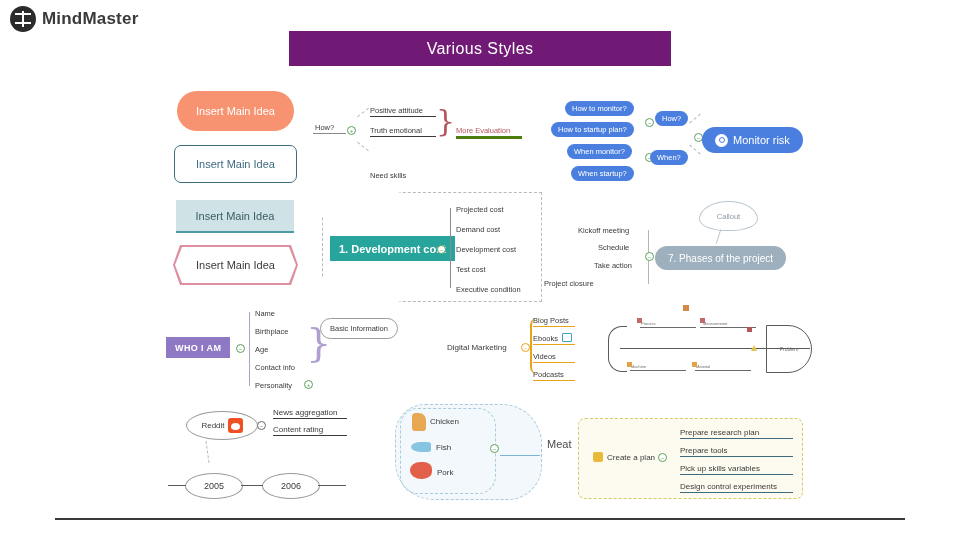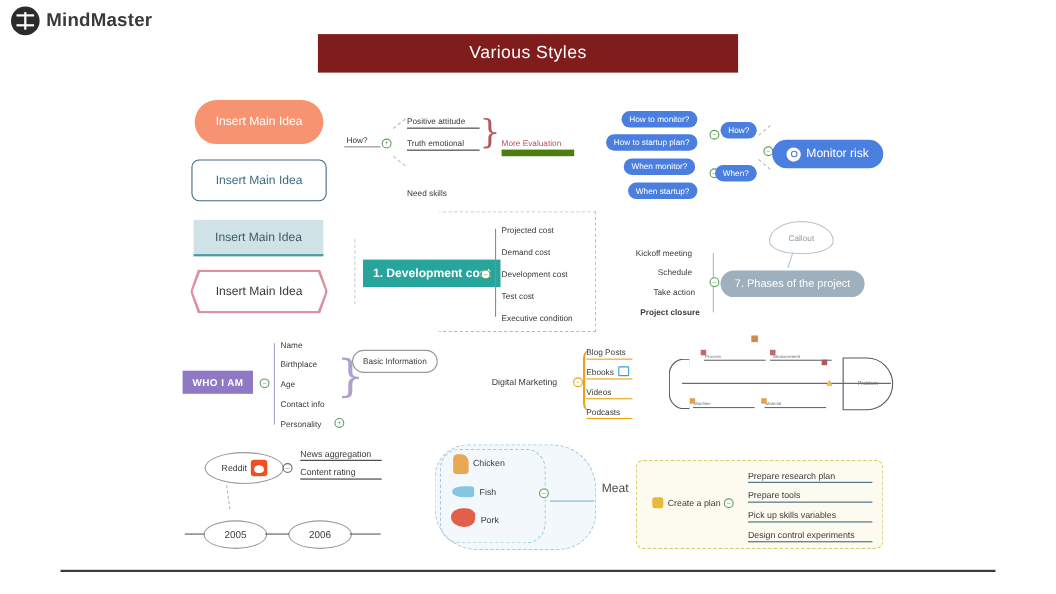--- a/index.html
+++ b/index.html
@@ -11,21 +11,21 @@
 
   
   #logo{left:10px;top:6px;display:flex;align-items:center;gap:6px;}
   #logo .mark{width:26px;height:26px;border-radius:50%;background:#2b2b2b;position:relative;}
   #logo .mark:before{content:"";position:absolute;left:5px;top:7px;width:16px;height:2px;background:#fff;}
   #logo .mark:after{content:"";position:absolute;left:5px;top:16px;width:16px;height:2px;background:#fff;}
   #logo .mark i{position:absolute;left:12px;top:5px;width:2px;height:16px;background:#fff;}
   #logo .wordmark{font-size:17px;color:#3a3a3a;letter-spacing:.2px;font-weight:600;}
 
   
-  #banner{left:289px;top:31px;width:382px;height:35px;background:#7f1d1d;
+  #banner{left:289px;top:31px;width:382px;height:35px;background:#701a75;
           display:flex;align-items:center;justify-content:center;}
   #banner span{color:#ffffff;font-size:16px;letter-spacing:.4px;}
 
   
   #rule{left:55px;top:518px;width:850px;height:2px;background:#3a3a3a;}
 
   
   .node{display:flex;align-items:center;justify-content:center;box-sizing:border-box;}
   .lbl{white-space:nowrap;}
 
@@ -35,21 +35,21 @@
   .s3{left:176px;top:200px;width:118px;height:33px;background:#cfe3e6;border-bottom:2.5px solid #4d9aa0;color:#3c5c63;font-size:11px;}
   .s4o{left:173px;top:245px;width:125px;height:40px;background:#dd8fa0;
       clip-path:polygon(7px 0,calc(100% - 7px) 0,100% 50%,calc(100% - 7px) 100%,7px 100%,0 50%);z-index:0;}
   .s4i{left:175px;top:247px;width:121px;height:36px;background:#fff;
       clip-path:polygon(7px 0,calc(100% - 7px) 0,100% 50%,calc(100% - 7px) 100%,7px 100%,0 50%);z-index:1;
       display:flex;align-items:center;justify-content:center;color:#3a3a3a;font-size:11px;}
 
   
   .tx{font-size:7.5px;color:#3a3a3a;white-space:nowrap;}
   .ul{border-bottom:1px solid #3a3a3a;}
-  .ulr{border-bottom:6px solid #4d7c0f;}
+  .ulr{border-bottom:3px solid #4d7c0f;}
   .hair{background:#8a8a8a;}
   .hairv{background:#8a8a8a;width:1px;}
 
   .brace{font-size:30px;color:#b4555a;line-height:1;font-family:"DejaVu Serif",serif;}
   .plus{width:7px;height:7px;border:1px solid #5ca05c;border-radius:50%;color:#5ca05c;font-size:6px;
         display:flex;align-items:center;justify-content:center;line-height:1;background:#fff;}
 
   
   .bp{background:#4a7fe0;color:#fff;font-size:7.5px;border-radius:9px;height:15px;
       display:flex;align-items:center;justify-content:center;padding:0 7px;white-space:nowrap;}
@@ -156,21 +156,21 @@
 <div class="abs hairv" style="left:450px;top:208px;height:80px;"></div>
 <div class="abs tx" style="left:456px;top:205px;">Projected cost</div>
 <div class="abs tx" style="left:456px;top:225px;">Demand cost</div>
 <div class="abs tx" style="left:456px;top:245px;">Development cost</div>
 <div class="abs tx" style="left:456px;top:265px;">Test cost</div>
 <div class="abs tx" style="left:456px;top:285px;">Executive condition</div>
 
 <div class="abs tx" style="left:578px;top:226px;">Kickoff meeting</div>
 <div class="abs tx" style="left:598px;top:243px;">Schedule</div>
 <div class="abs tx" style="left:594px;top:261px;">Take action</div>
-<div class="abs tx" style="left:582px;top:279px;font-weight:bold;">Project closure</div>
+<div class="abs tx" style="left:544px;top:279px;">Project closure</div>
 <div class="abs hairv" style="left:648px;top:230px;height:54px;background:#b6b6b6;"></div>
 <div class="abs plus" style="left:645px;top:252px;">–</div>
 
 <div class="abs graypill" style="left:655px;top:246px;">7. Phases of the project</div>
 
 <div class="abs" style="left:699px;top:201px;width:57px;height:28px;background:#fff;border:1px solid #b9c6cf;
      border-radius:50% 50% 45% 45%/60% 60% 40% 40%;display:flex;align-items:center;justify-content:center;">
   <span class="tx" style="color:#8d9aa4;">Callout</span>
 </div>
 <div class="abs hair" style="left:718px;top:229px;width:1px;height:15px;transform:rotate(18deg);background:#b9c6cf;"></div>

